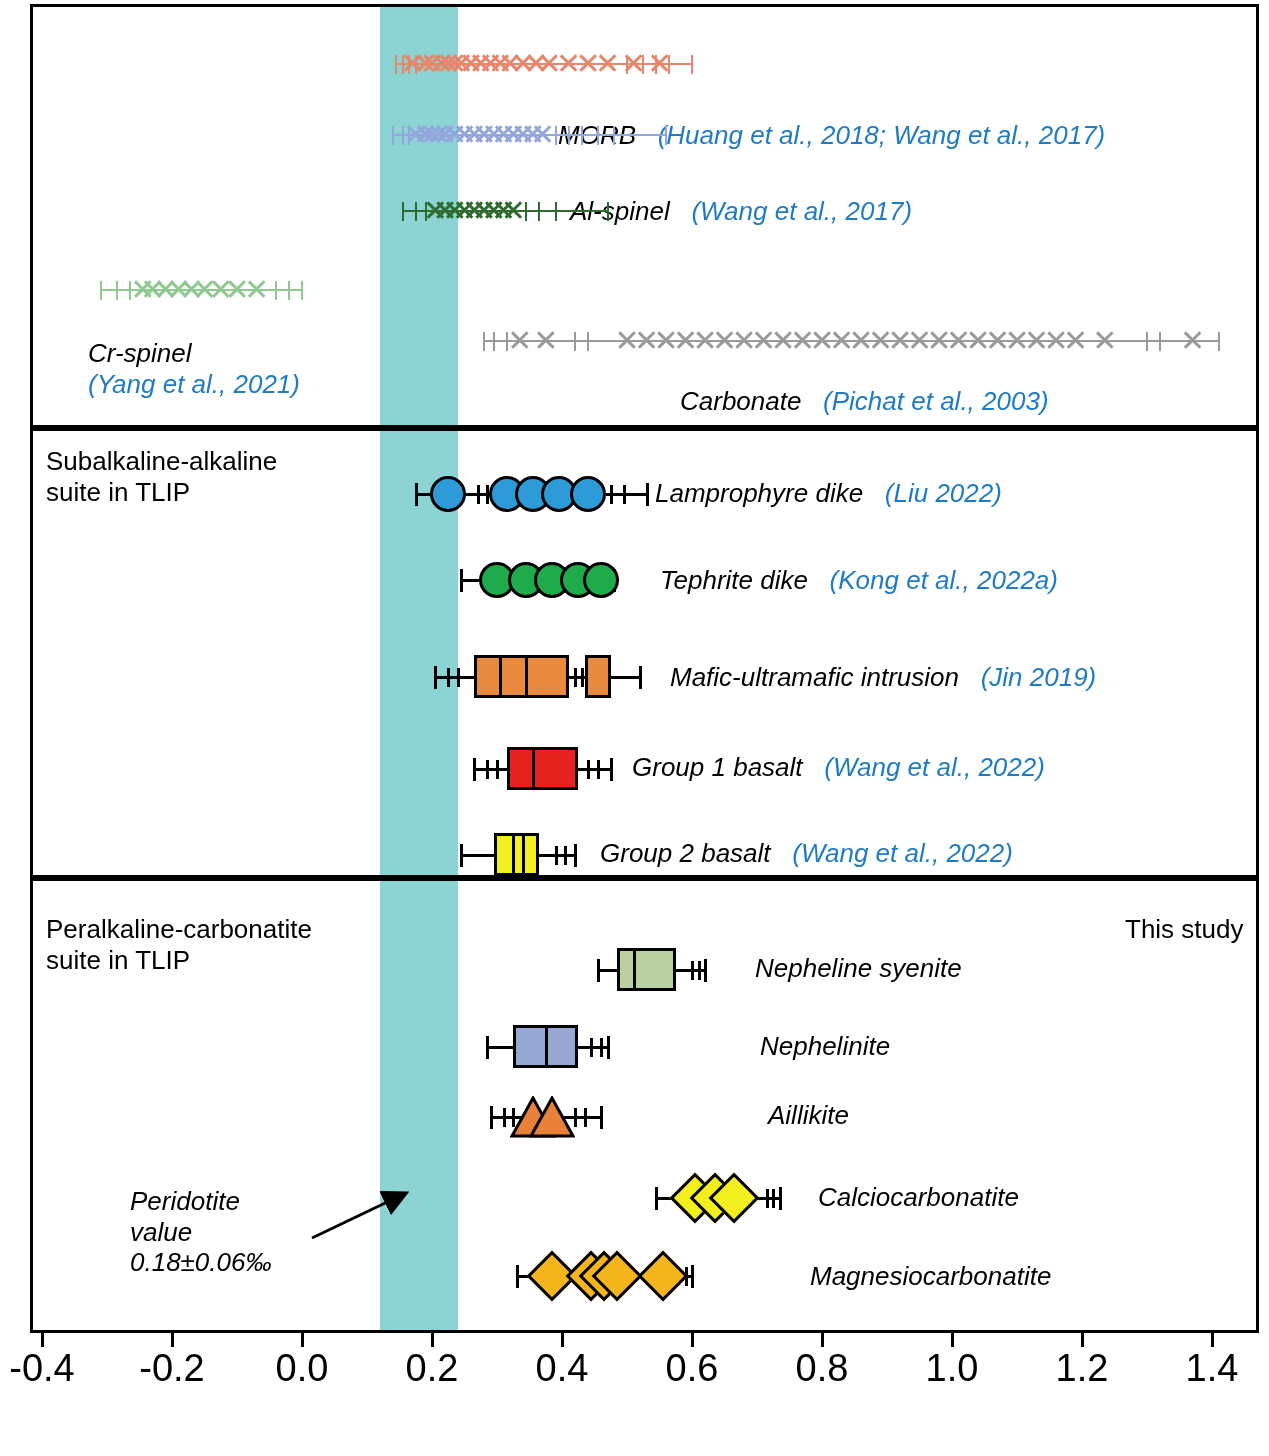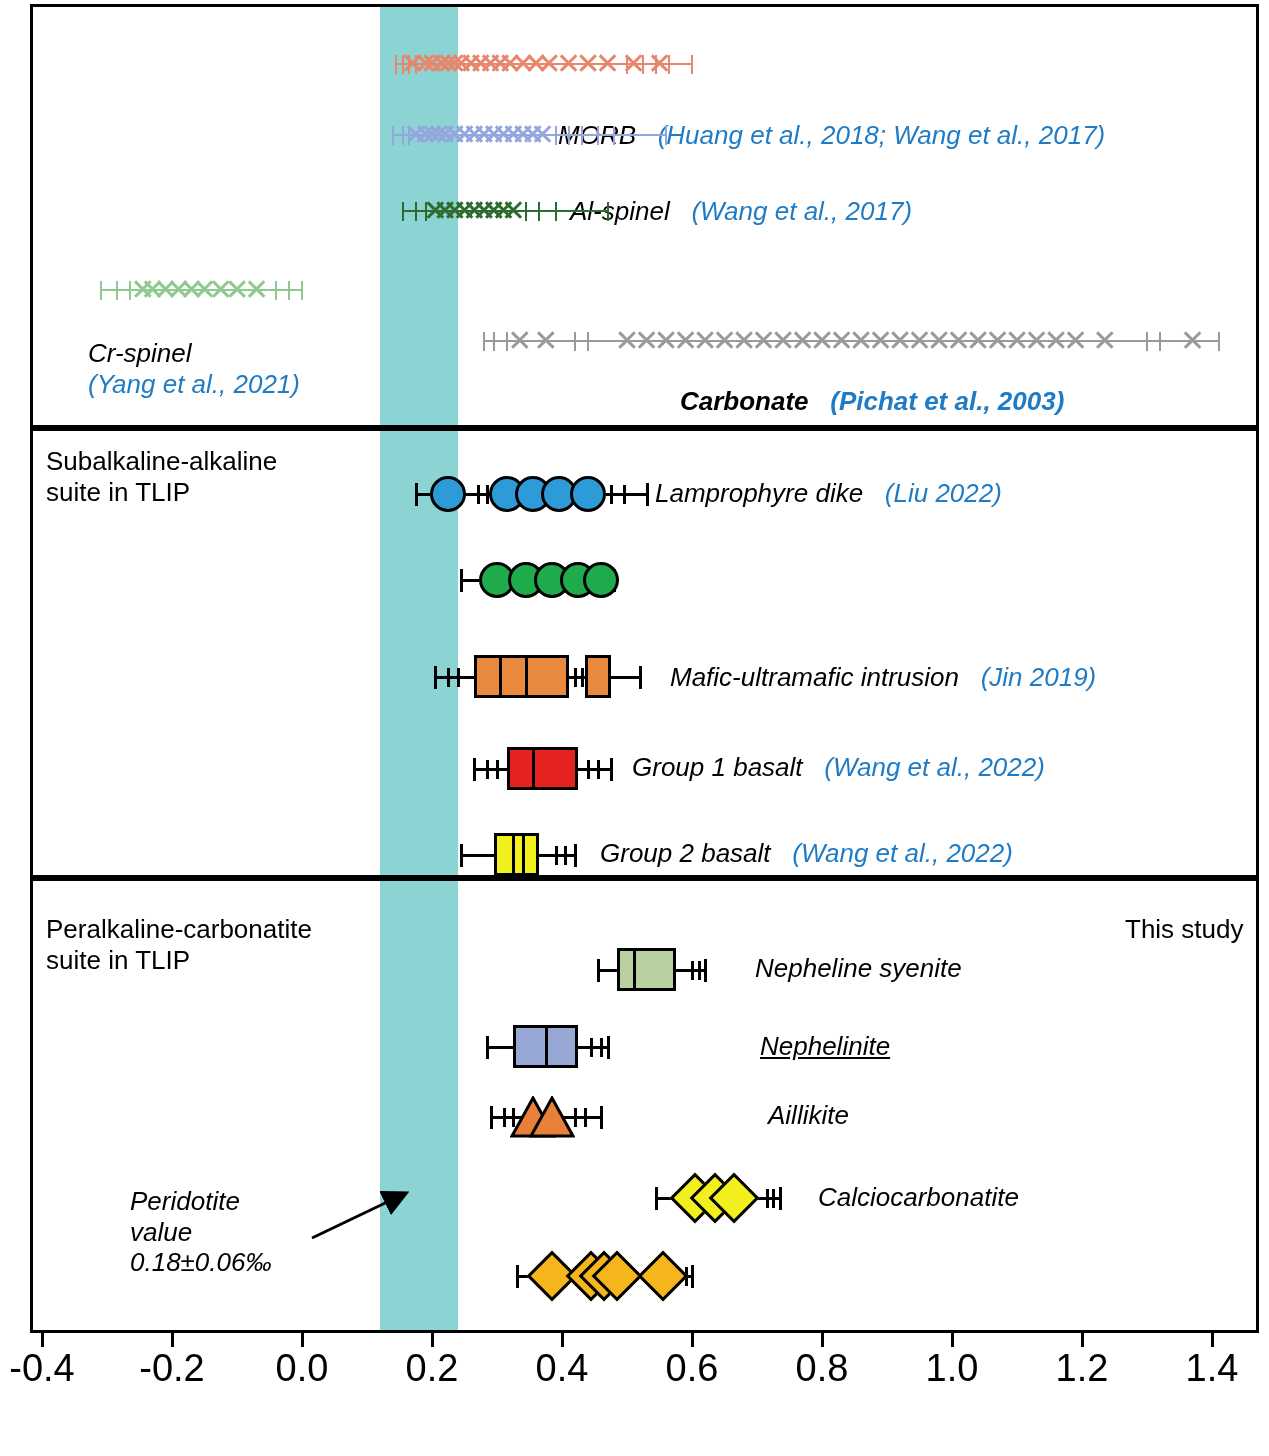--- a/index.html
+++ b/index.html
@@ -419,32 +419,35 @@
   </div>
 
   <div class="lbl" style="left:570px;top:196px;">
     <span>Al-spinel</span>&nbsp;&nbsp; <span class="ref">(Wang et al., 2017)</span>
   </div>
 
   <div class="lbl centered" style="left:88px;top:338px;width:300px;">
     <span>Cr-spinel</span><br><span class="ref">(Yang et al., 2021)</span>
   </div>
 
-  <div class="lbl" style="left:680px;top:386px;font-weight:bold;">
+  <div class="lbl" style="left:680px;top:386px;">
     <span>Carbonate</span>&nbsp;&nbsp; <span class="ref">(Pichat et al., 2003)</span>
   </div>
 
   <div class="plain" style="left:46px;top:446px;">
     <span>Subalkaline-alkaline</span><br><span>suite in TLIP</span>
   </div>
 
   <div class="lbl" style="left:655px;top:478px;">
     <span>Lamprophyre dike</span>&nbsp;&nbsp; <span class="ref">(Liu 2022)</span>
   </div>
 
+  <div class="lbl" style="left:660px;top:565px;">
+    <span>Tephrite dike</span>&nbsp;&nbsp; <span class="ref">(Kong et al., 2022a)</span>
+  </div>
 
   <div class="lbl" style="left:670px;top:662px;text-align:right;">
     <span>Mafic-ultramafic intrusion</span>&nbsp;&nbsp; <span class="ref">(Jin 2019)</span>
   </div>
 
   <div class="lbl" style="left:632px;top:752px;">
     <span>Group 1 basalt</span>&nbsp;&nbsp; <span class="ref">(Wang et al., 2022)</span>
   </div>
 
   <div class="lbl" style="left:600px;top:838px;">
@@ -455,28 +458,31 @@
     <span>Peralkaline-carbonatite</span><br><span>suite in TLIP</span>
   </div>
 
   <div class="plain" style="left:1125px;top:914px;">
     <span>This study</span>
   </div>
 
   <div class="lbl" style="left:755px;top:953px;">
     <span>Nepheline syenite</span>
   </div>
-  <div class="lbl" style="left:760px;top:1031px;text-decoration:underline;">
+  <div class="lbl" style="left:760px;top:1031px;">
     <span>Nephelinite</span>
   </div>
   <div class="lbl" style="left:768px;top:1100px;">
     <span>Aillikite</span>
   </div>
   <div class="lbl" style="left:818px;top:1182px;">
     <span>Calciocarbonatite</span>
+  </div>
+  <div class="lbl" style="left:810px;top:1261px;">
+    <span>Magnesiocarbonatite</span>
   </div>
 
   <div class="lbl centered" style="left:130px;top:1186px;width:250px;">
     <span>Peridotite</span><br>
     <span>value</span><br>
     <span>0.18±0.06‰</span>
   </div>
 
   <svg class="arrow" style="left:300px;top:1180px;width:130px;height:70px;">
     <defs>

